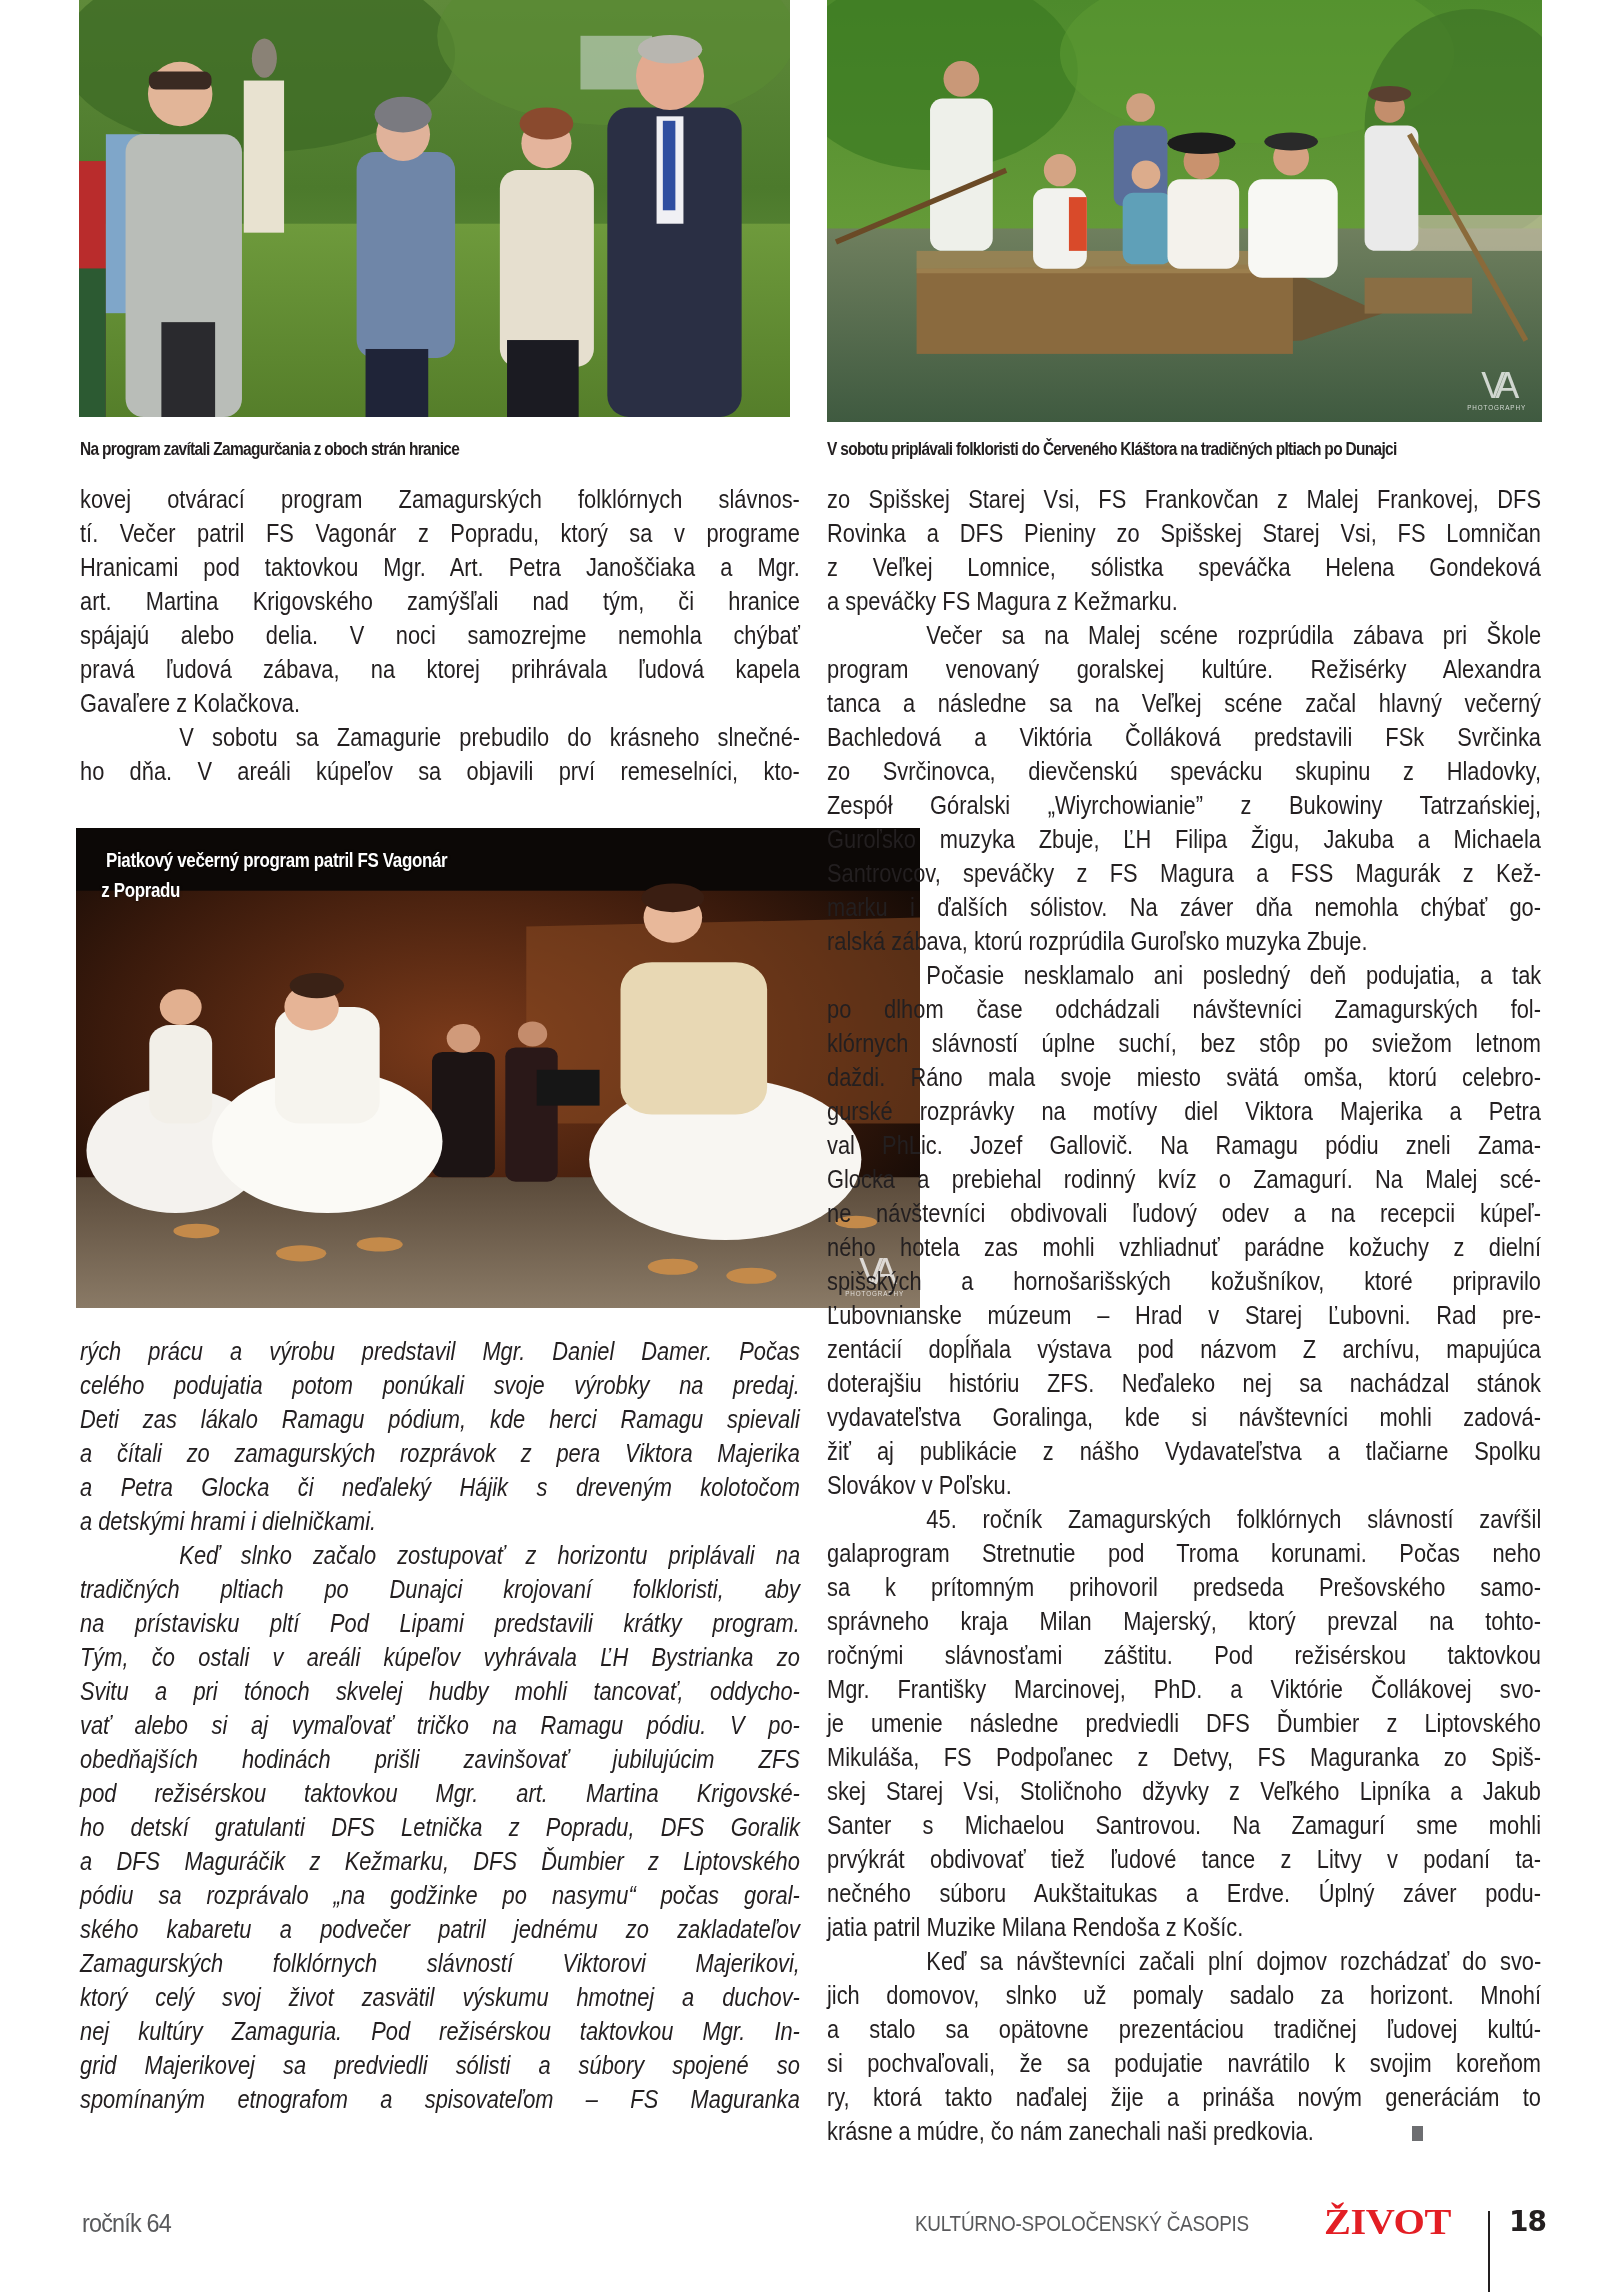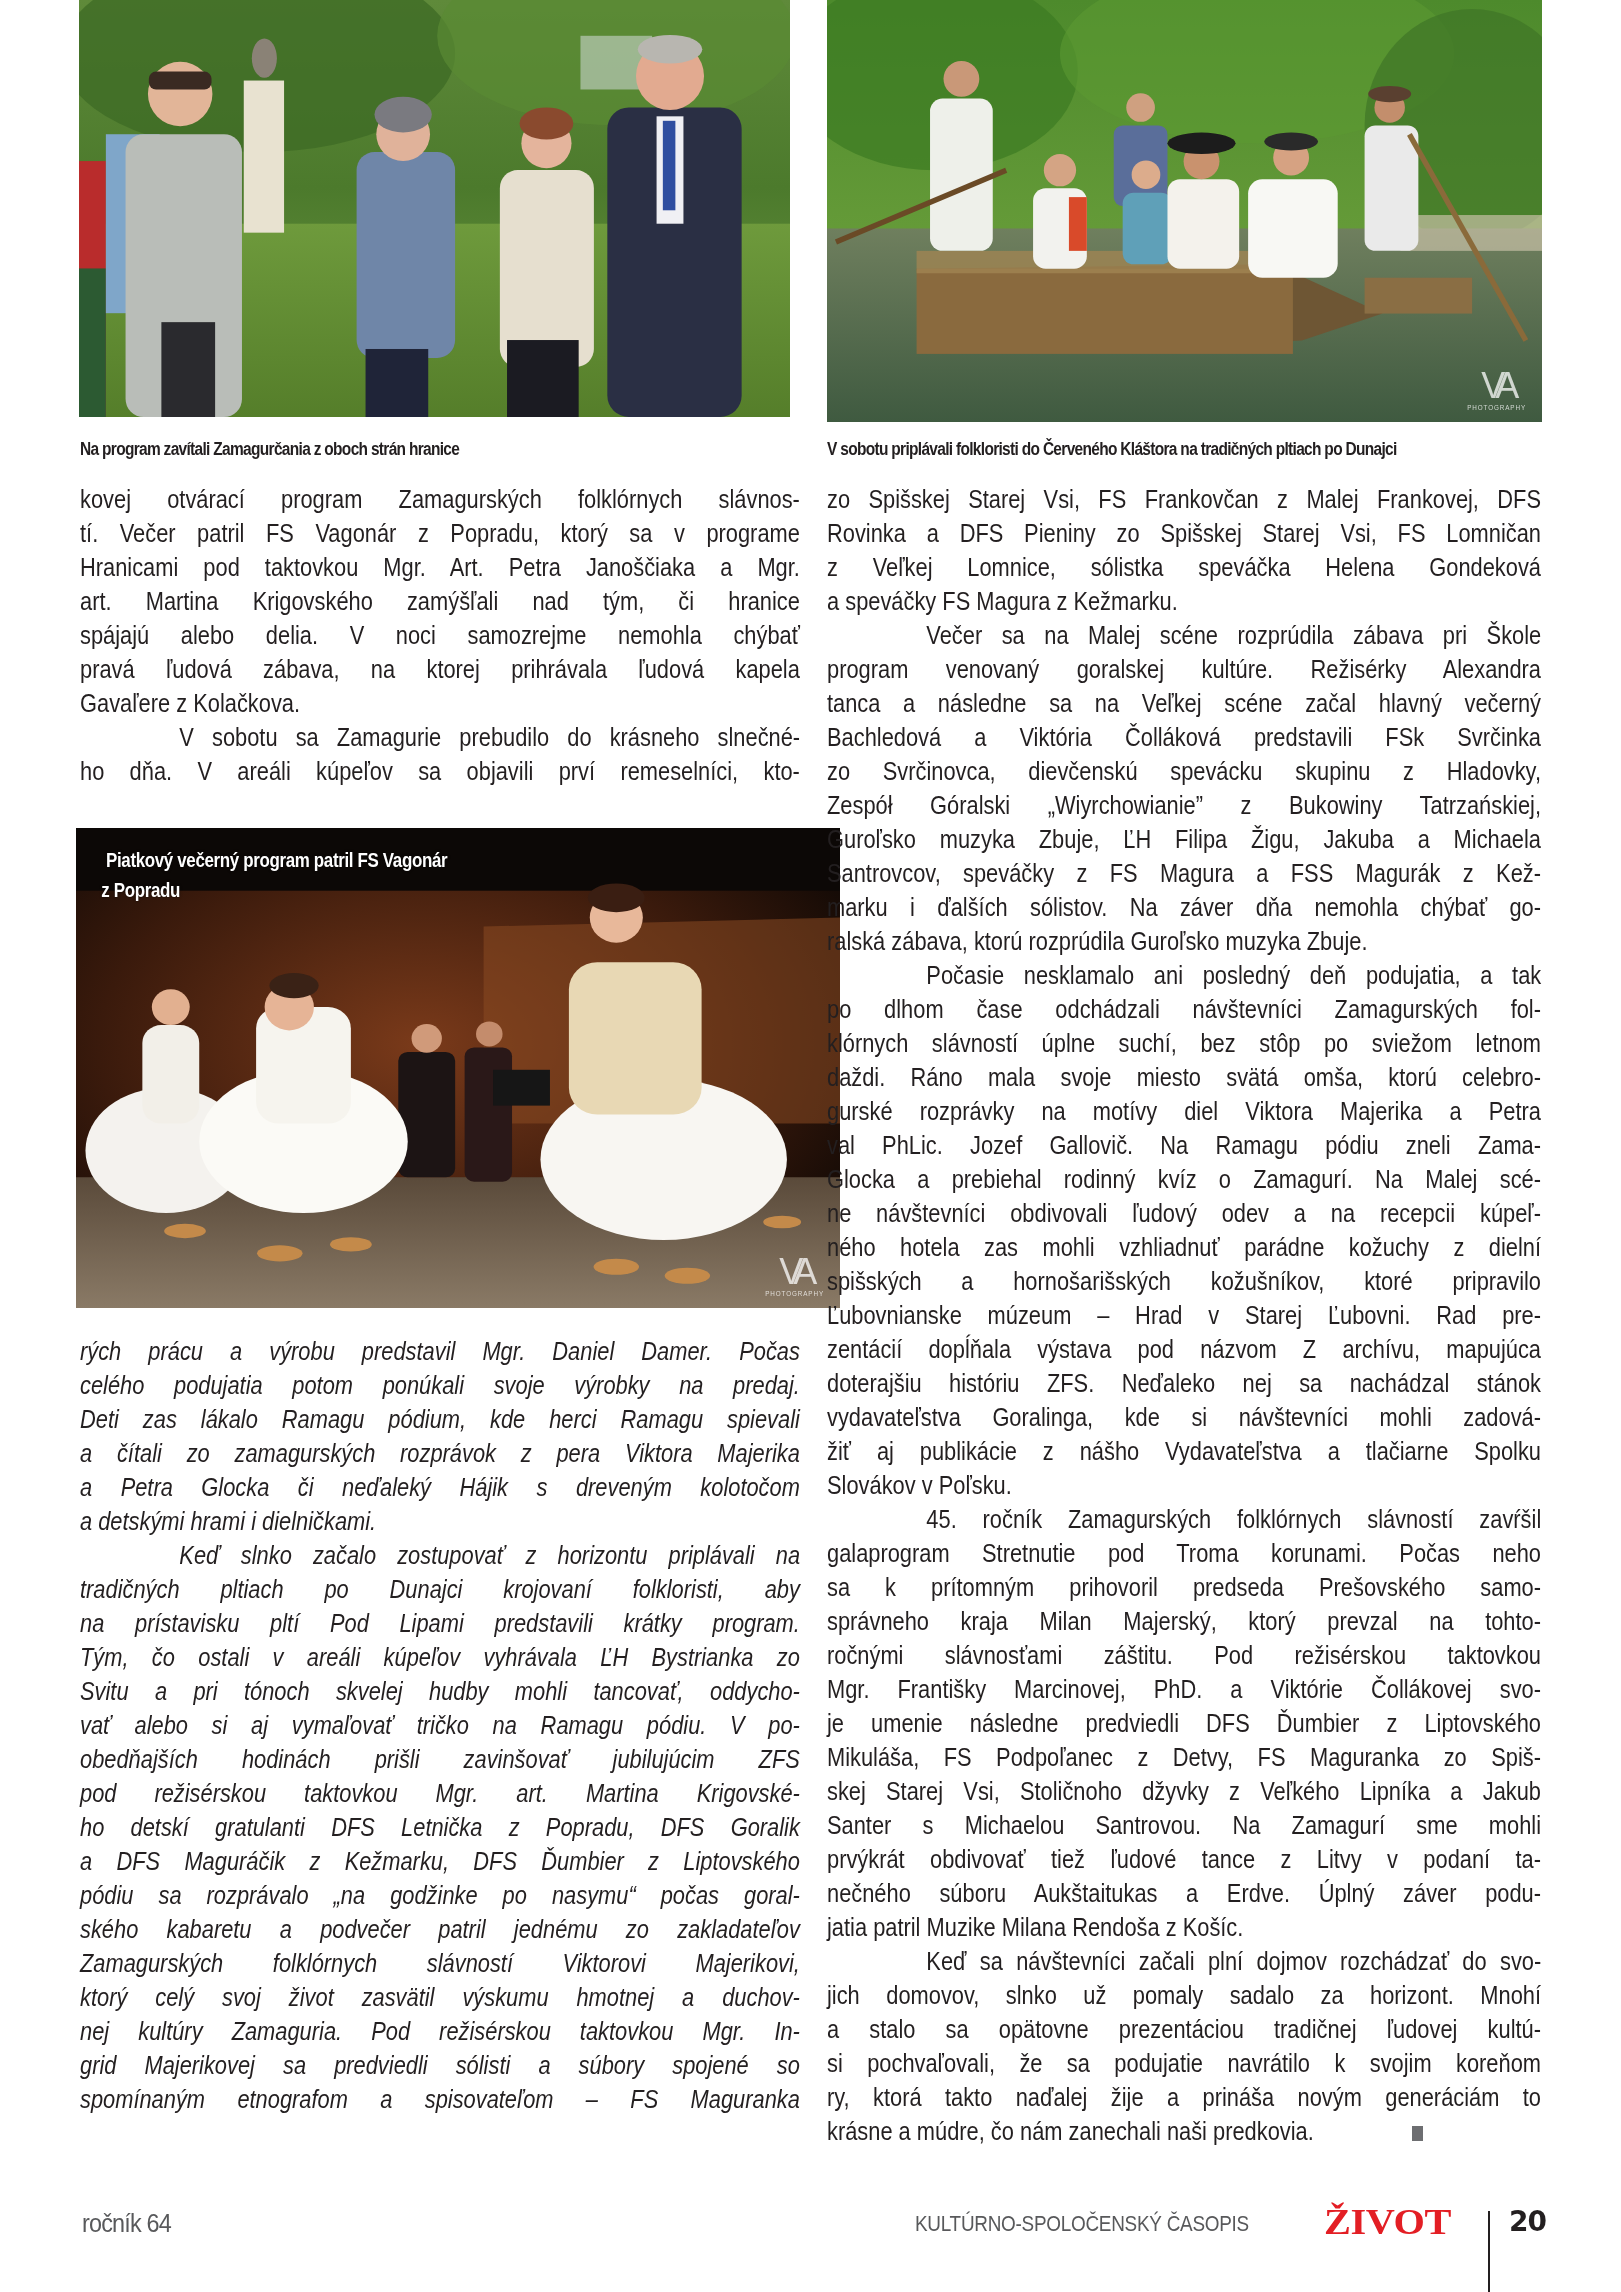--- a/index.html
+++ b/index.html
@@ -4,21 +4,21 @@
 <style>
   html, body { margin: 0; padding: 0; background: #ffffff; }
   body { width: 1621px; height: 2293px; position: relative; overflow: hidden;
          font-family: "Liberation Sans", "DejaVu Sans", sans-serif; color: #231f20; }
 
   .photo { position: absolute; overflow: hidden; }
   .photo svg { display: block; width: 100%; height: 100%; }
 
   #photo-guests { left: 79px; top: 0; width: 711px; height: 417px; }
   #photo-raft   { left: 827px; top: 0; width: 715px; height: 422px; }
-  #photo-dance  { left: 76px; top: 828px; width: 764px; height: 480px; }
+  #photo-dance  { left: 76px; top: 828px; width: 844px; height: 480px; }
 
   .caption { position: absolute; font-family: "Liberation Sans", sans-serif; font-weight: bold;
              font-size: 18px; letter-spacing: -0.8px; transform: scaleX(0.86); transform-origin: left top;
              white-space: nowrap; color: #231f20; }
   #caption-guests { left: 80px; top: 439px; }
   #caption-raft   { left: 827px; top: 439px; }
 
   .overlay-caption { position: absolute; left: 30px; top: 18px; color: #ffffff; font-weight: bold;
                      font-size: 19.7px; line-height: 29.6px; transform: scaleX(0.86); transform-origin: left top;
                      text-shadow: 0 0 2.7px rgba(0,0,0,0.7); letter-spacing: -0.4px; }
@@ -298,14 +298,14 @@
     <span class="ln"><span class="text-inner" style="display: inline-block; width: 850px; text-align: justify; text-align-last: justify; white-space: normal; height: 34px; overflow: visible; transform: scaleX(0.84);">a stalo sa opätovne prezentáciou tradičnej ľudovej kultú-</span></span>
     <span class="ln"><span class="text-inner" style="display: inline-block; width: 850px; text-align: justify; text-align-last: justify; white-space: normal; height: 34px; overflow: visible; transform: scaleX(0.84);">si pochvaľovali, že sa podujatie navrátilo k svojim koreňom</span></span>
     <span class="ln"><span class="text-inner" style="display: inline-block; width: 850px; text-align: justify; text-align-last: justify; white-space: normal; height: 34px; overflow: visible; transform: scaleX(0.84);">ry, ktorá takto naďalej žije a prináša novým generáciám to</span></span>
     <span class="ln last"><span class="text-inner" style="display: inline-block; width: auto; transform: scaleX(0.84);">krásne a múdre, čo nám zanechali naši predkovia.</span><span class="end-mark"></span></span>
   </div>
 
 <div id="footer-volume">ročník 64</div>
 <div id="footer-magazine">KULTÚRNO-SPOLOČENSKÝ ČASOPIS</div>
 <div id="footer-logo">ŽIVOT</div>
 <div id="footer-divider"></div>
-<div id="footer-page">20</div>
+<div id="footer-page">18</div>
 
 
 </body></html>

